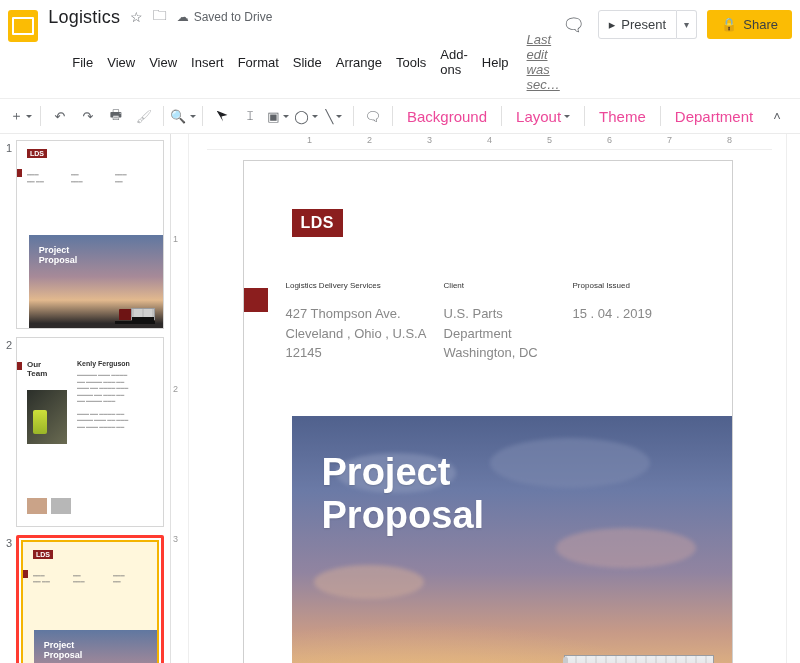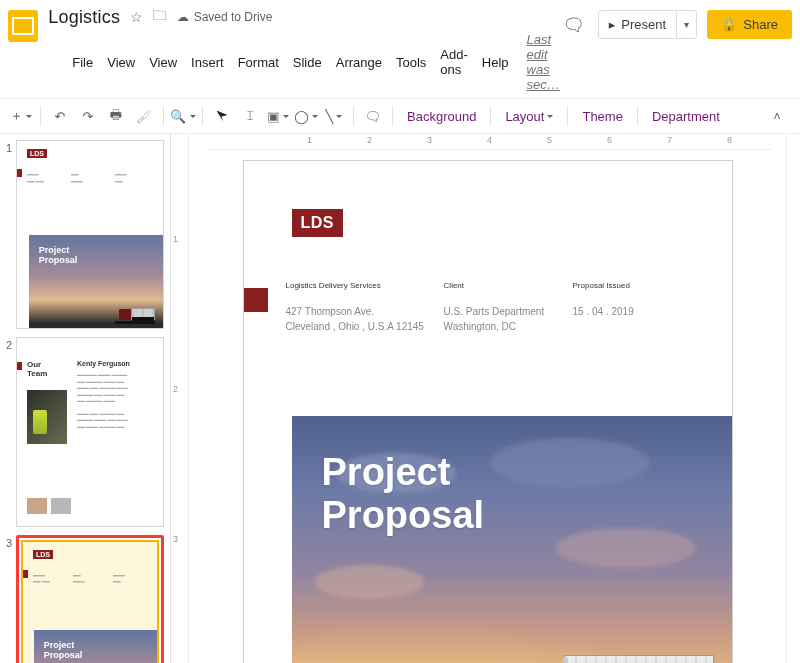--- a/index.html
+++ b/index.html
@@ -22,21 +22,21 @@
   .present { display:flex; align-items:stretch; }
   .present-btn { border:1px solid #dadce0; border-radius:3px 0 0 3px; padding:6px 10px; display:flex; align-items:center; gap:6px; font-size:13px; color:#3c4043; background:#fff; }
   .present-dd { border:1px solid #dadce0; border-left:0; border-radius:0 3px 3px 0; width:20px; display:flex; align-items:center; justify-content:center; color:#5f6368; font-size:10px; background:#fff;}
   .share-btn { background:#fbbc04; border:none; border-radius:3px; padding:7px 14px; font-size:13px; font-weight:500; color:#3c4043; display:flex; align-items:center; gap:6px; }
 
   
   .toolbar { display:flex; align-items:center; gap:2px; padding:4px 8px; border-top:1px solid #eee; border-bottom:1px solid #ebebeb; position:relative; }
   .tb-btn { min-width:26px; height:26px; display:inline-flex; align-items:center; justify-content:center; color:#5f6368; font-size:13px; border-radius:3px; position:relative; }
   .tb-sep { width:1px; height:20px; background:#e0e0e0; margin:0 4px; }
   .dd::after { content:""; border:3px solid transparent; border-top-color:#5f6368; margin-left:3px; transform:translateY(2px); }
-  .tb-text { padding:0 8px; font-size:13px; color:#701a75; height:26px; display:inline-flex; align-items:center; }
+  .tb-text { padding:0 8px; font-size:15px; color:#ec4899; height:26px; display:inline-flex; align-items:center; }
   .tb-close { position:absolute; right:10px; color:#5f6368; }
   .cursor-ico { width:11px; height:11px; background:#202124; clip-path: polygon(0 0,100% 40%,45% 55%,60% 100%,0 0); }
 
   
   .workspace { display:flex; height: calc(663px - 74px); }
   .thumbs { width:171px; border-right:1px solid #e0e0e0; overflow:hidden; padding:6px 6px 0 2px; }
   .thumb-row { display:flex; align-items:flex-start; margin-bottom:8px; }
   .thumb-num { width:14px; font-size:11px; color:#5f6368; text-align:center; padding-top:2px; }
   .thumb { flex:1; border:1px solid #d6d6d6; background:#fff; position:relative; aspect-ratio: 125/160; overflow:hidden; }
   .thumb.selected-outer { border:3px solid #ff3b30; padding:2px; border-radius:2px; }
@@ -59,21 +59,21 @@
   .tickn { position:absolute; font-size:9px; color:#9a9a9a; }
   .right-narrow { width:14px; border-left:1px solid #eee; }
   .canvas-wrap { flex:1; position:relative; padding-top:16px; overflow:hidden; }
   .slide { margin:10px auto 0; width:490px; height:630px; border:1px solid #cfcfcf; background:#fff; box-shadow:0 0 0 rgba(0,0,0,0); position:relative; }
 
   
   .s-logo { position:absolute; left:48px; top:48px; background:#8b1e1e; color:#fff; font-weight:700; font-size:16px; padding:5px 9px; letter-spacing:.5px; }
   .s-accent { position:absolute; left:0; top:127px; width:24px; height:24px; background:#8b1e1e; }
   .s-grid { position:absolute; left:42px; top:120px; right:30px; display:grid; grid-template-columns: 38% 31% 31%; font-size:8px; color:#555; row-gap:2px; }
   .s-grid .hd { color:#333; font-size:8px; margin-bottom:6px; }
-  .s-grid .muted { color:#888; font-size:10px; line-height:1.5; }
+  .s-grid .muted { color:#888; font-size:13px; line-height:1.5; }
   .hero { position:absolute; left:48px; right:0; bottom:0; top:255px; overflow:hidden; }
   .sky { position:absolute; inset:0; background:
      radial-gradient(600px 280px at 28% 100%, rgba(255,205,120,.85), transparent 60%),
      linear-gradient(180deg,#50618d 0%, #6b7aa6 20%, #9184a0 42%, #c79a87 58%, #e8bb7e 72%, #5a4e49 86%, #1f1d1d 100%);
   }
   
   .cl { position:absolute; border-radius:50%; filter:blur(2px); opacity:.6; }
   .hero-title { position:absolute; left:30px; top:35px; color:#fff; font-weight:700; font-size:38px; line-height:1.12; text-shadow:0 1px 2px rgba(0,0,0,.15); }
   .truck { position:absolute; right:18px; bottom:8px; width:260px; height:145px; }
   .trailer { position:absolute; right:0; bottom:28px; width:150px; height:98px; background:linear-gradient(180deg,#eceef0,#c7c9cc 55%,#a9abaf); border:1px solid #9a9ca0; }

